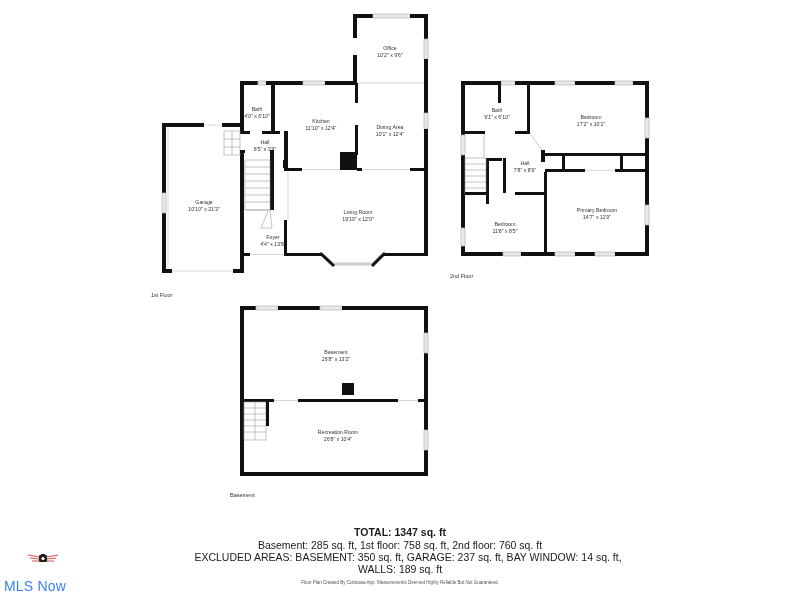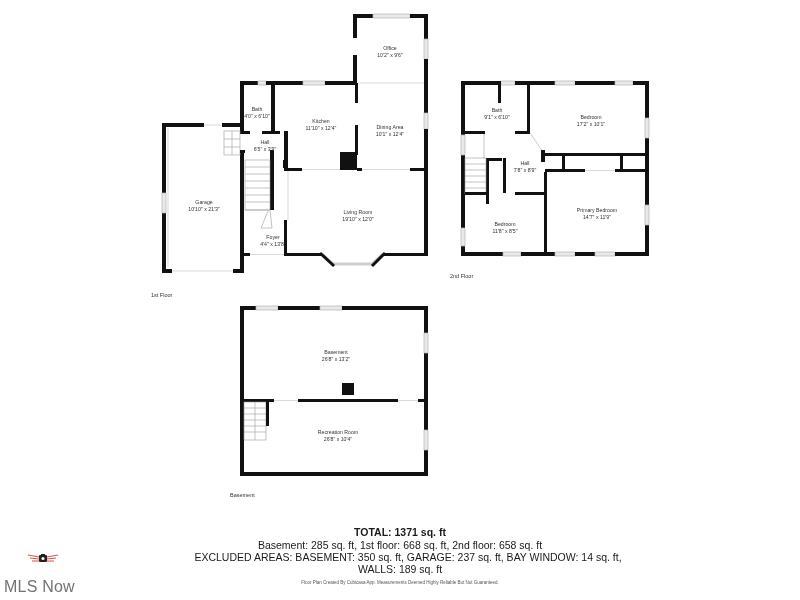--- a/index.html
+++ b/index.html
@@ -11,21 +11,21 @@
   .stair { stroke:#9a9a9a; stroke-width:0.6; fill:none; }
   .rname { font-size:5.2px; fill:#333; text-anchor:middle; font-family:"Liberation Sans", sans-serif; }
   .rdim { font-size:5.2px; fill:#333; text-anchor:middle; font-family:"Liberation Sans", sans-serif; }
   .flabel { font-size:5.5px; fill:#333; font-family:"Liberation Sans", sans-serif; }
   .summary { position:absolute; left:0; width:800px; text-align:center; color:#1a1a1a; }
   #total { top:526px; font-weight:bold; font-size:10.5px; }
   #line1 { top:539px; font-size:10.5px; }
   #line2 { top:551px; font-size:10.5px;margin-left:8px; }
   #line3 { top:563px; font-size:10.5px; }
   #disclaimer { top:580px; font-size:4.5px; color:#555; }
-  #brand { position:absolute; left:4px; top:578px; font-size:16px; color:#737373; letter-spacing:0.2px; }
+  #brand { position:absolute; left:4px; top:578px; font-size:14px; color:#3b82f6; letter-spacing:0.2px; }
   #brand-logo { position:absolute; left:26px; top:551px; width:34px; height:14px; }
 </style>
 </head>
 <body>
 
 <svg id="plan" viewBox="0 0 800 600">
 
   <g>
 
     <rect class="wall" x="353" y="14" width="4" height="24"></rect>
@@ -261,22 +261,22 @@
   <g>
     <text class="rname" x="338" y="434">Recreation Room</text>
     <text class="rdim" x="338" y="441">26'8" x 10'4"</text>
   </g>
 
   <text class="flabel" x="151" y="297">1st Floor</text>
   <text class="flabel" x="450" y="278">2nd Floor</text>
   <text class="flabel" x="230" y="497">Basement</text>
 </svg>
 
-<div class="summary" id="total">TOTAL: 1371 sq. ft</div>
-<div class="summary" id="line1">Basement: 285 sq. ft, 1st floor: 668 sq. ft, 2nd floor: 658 sq. ft</div>
+<div class="summary" id="total">TOTAL: 1347 sq. ft</div>
+<div class="summary" id="line1">Basement: 285 sq. ft, 1st floor: 758 sq. ft, 2nd floor: 760 sq. ft</div>
 <div class="summary" id="line2">EXCLUDED AREAS: BASEMENT: 350 sq. ft, GARAGE: 237 sq. ft, BAY WINDOW: 14 sq. ft,</div>
 <div class="summary" id="line3">WALLS: 189 sq. ft</div>
 <div class="summary" id="disclaimer">Floor Plan Created By Cubicasa App. Measurements Deemed Highly Reliable But Not Guaranteed.</div>
 
 <svg id="brand-logo" viewBox="0 0 34 14">
   <path d="M2 4 L13 6 M4 7 L13 8 M6 10 L13 10" stroke="#d9534f" stroke-width="1.2" fill="none"></path>
   <path d="M32 4 L21 6 M30 7 L21 8 M28 10 L21 10" stroke="#d9534f" stroke-width="1.2" fill="none"></path>
   <rect x="13" y="4" width="8" height="7" rx="1" fill="#222"></rect>
   <rect x="15" y="3" width="4" height="2" fill="#222"></rect>
   <circle cx="17" cy="7.5" r="1.6" fill="#fff"></circle>

